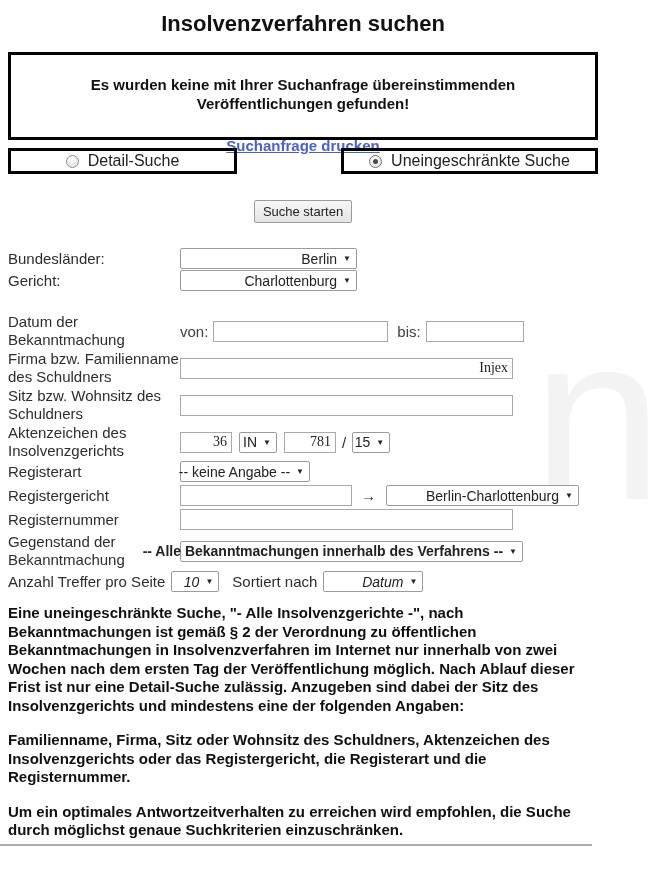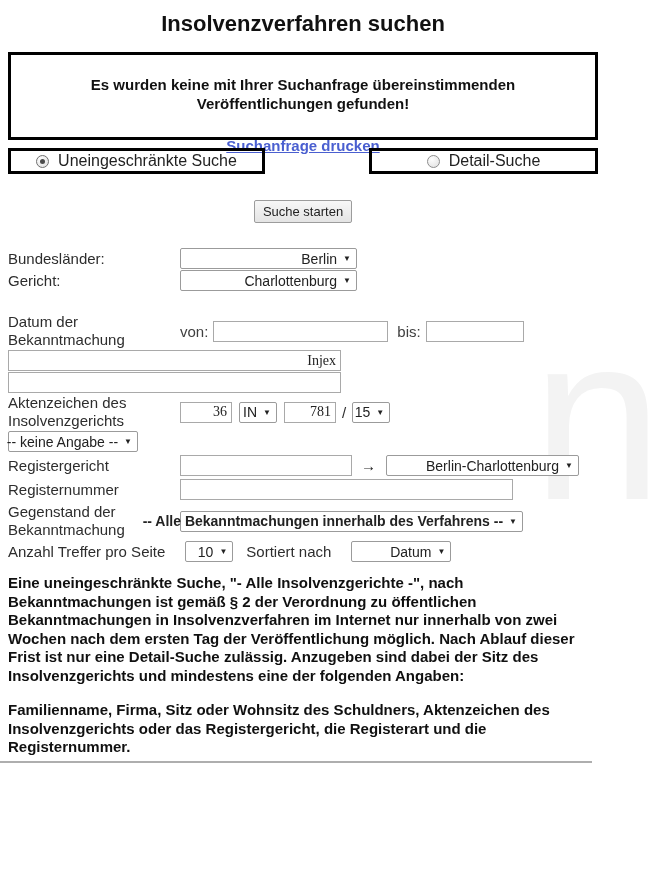--- a/index.html
+++ b/index.html
@@ -50,21 +50,21 @@
   .select .arrow { font-size:8px; color:#222; margin-left:6px; }
   .sw177 { width:177px; } .sw38 { width:38px; } .sw130 { width:130px; } .sw193 { width:193px; }
   .sw343 { width:343px;font-weight:bold; } .sw48 { width:48px; } .sw100 { width:100px; }
 
   .small-label { font-size:15px; color:#404040; }
   .von { margin-right:5px; } .bis { margin:0 5px 0 9px; }
   .gapl { margin-left:7px; } .sep { font-size:15px; color:#2d2d2d; margin:0 6px; }
   .map-arrow { font-size:15px; color:#222; margin:0 10px 0 9px; }
 
   .inline-row { display:flex; align-items:center; margin-top:2px; font-size:15px; color:#2d2d2d; }
-  .inline-row .select { margin-left:20px; }
+  .inline-row .select { margin-left:6px;font-style:italic; }
   .sort-label { margin-left:13px; }
 
   .info { width:585px; font-size:15px; font-weight:bold; line-height:18.5px; color:#101010; margin-top:16px; }
   .info.first { margin-top:12px; }
 
   .bottom-divider { width:592px; margin-left:-8px; margin-top:4px; border-top:2px solid #aeaeae; }
 </style>
 </head>
 <body>
 
@@ -73,27 +73,27 @@
 <div class="page">
 
   <h1 class="title">Insolvenzverfahren suchen</h1>
 
   <div class="msg-box">
     <p class="msg">Es wurden keine mit Ihrer Suchanfrage übereinstimmenden Veröffentlichungen gefunden!</p>
     <a class="print-link" style="color: rgb(74, 95, 208);">Suchanfrage drucken</a>
   </div>
 
   <div class="mode-row">
+    <div class="mode-box left">
+      <span class="radio"></span>
+      <span class="mode-label">Detail-Suche</span>
+    </div>
     <div class="mode-box right">
       <span class="radio checked"></span>
       <span class="mode-label">Uneingeschränkte Suche</span>
-    </div>
-    <div class="mode-box left">
-      <span class="radio"></span>
-      <span class="mode-label">Detail-Suche</span>
     </div>
   </div>
 
   <div class="btn-row">
     <button class="start-btn">Suche starten</button>
   </div>
 
   <div class="form">
 
     <div class="frow">
@@ -120,26 +120,28 @@
       <div class="flabel">Datum der Bekanntmachung</div>
       <div class="fctrl">
         <span class="small-label von">von:</span>
         <input class="ti w175" value="" style="">
         <span class="small-label bis">bis:</span>
         <input class="ti w98" value="" style="">
       </div>
     </div>
 
     <div class="frow">
+      <div class="flabel">Firma bzw. Familienname des Schuldners</div>
       <div class="fctrl">
         <input class="ti w333" value="Injex" style="">
       </div>
     </div>
 
     <div class="frow">
+      <div class="flabel">Sitz bzw. Wohnsitz des Schuldners</div>
       <div class="fctrl">
         <input class="ti w333" value="" style="">
       </div>
     </div>
 
     <div class="frow">
       <div class="flabel">Aktenzeichen des Insolvenzgerichts</div>
       <div class="fctrl">
         <input class="ti w68" value="36" style="">
         <div class="select sw38 gapl">
@@ -149,20 +151,21 @@
         <input class="ti w68 gapl" value="781" style="">
         <span class="sep">/</span>
         <div class="select sw38">
           <span>15</span>
           <span class="arrow">▼</span>
         </div>
       </div>
     </div>
 
     <div class="frow pad">
+      <div class="flabel">Registerart</div>
       <div class="fctrl">
         <div class="select sw130">
           <span>-- keine Angabe --</span>
           <span class="arrow">▼</span>
         </div>
       </div>
     </div>
 
     <div class="frow pad">
       <div class="flabel">Registergericht</div>
@@ -203,16 +206,17 @@
       <div class="select sw100">
         <span>Datum</span>
         <span class="arrow">▼</span>
       </div>
     </div>
 
   </div>
 
   <p class="info first">Eine uneingeschränkte Suche, "- Alle Insolvenzgerichte -", nach Bekanntmachungen ist gemäß § 2 der Verordnung zu öffentlichen Bekanntmachungen in Insolvenzverfahren im Internet nur innerhalb von zwei Wochen nach dem ersten Tag der Veröffentlichung möglich. Nach Ablauf dieser Frist ist nur eine Detail-Suche zulässig. Anzugeben sind dabei der Sitz des Insolvenzgerichts und mindestens eine der folgenden Angaben:</p>
   <p class="info">Familienname, Firma, Sitz oder Wohnsitz des Schuldners, Aktenzeichen des Insolvenzgerichts oder das Registergericht, die Registerart und die Registernummer.</p>
+  <p class="info">Um ein optimales Antwortzeitverhalten zu erreichen wird empfohlen, die Suche durch möglichst genaue Suchkriterien einzuschränken.</p>
 
   <div class="bottom-divider"></div>
 
 </div>
 
 </body></html>

